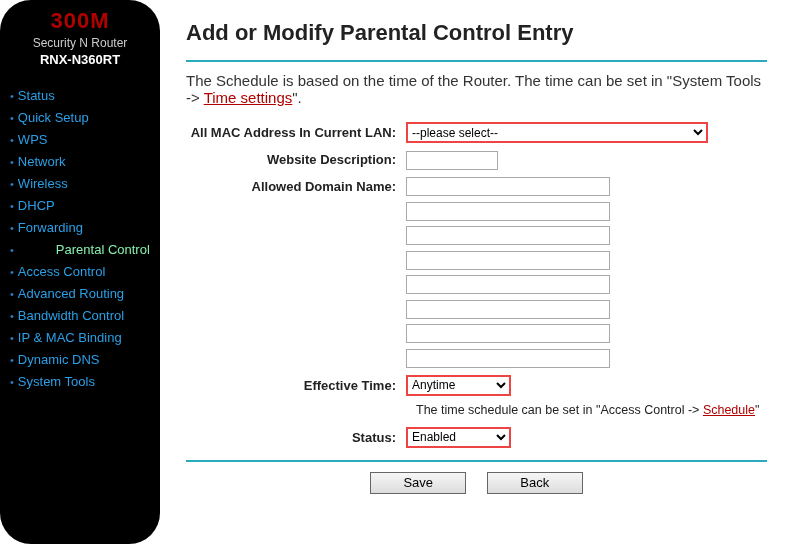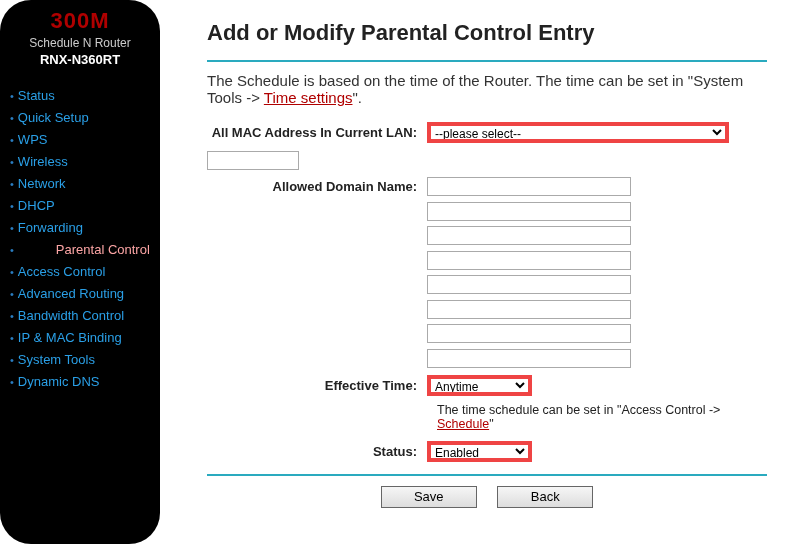--- a/index.html
+++ b/index.html
@@ -7,81 +7,82 @@
   .wrap { display: flex; width: 787px; height: 544px; }
   .sidebar { width: 160px; background: #000; color: #fff; padding: 8px 0 0 0; border-radius: 31px; }
   .logo { text-align: center; padding: 0 6px 8px; }
   .logo-top { color: #b00000; font-weight: bold; font-size: 22px; letter-spacing: 1px; }
   .logo-mid { color: #ccc; font-size: 12px; margin-top: 2px; }
   .logo-bot { color: #fff; font-weight: bold; font-size: 13px; margin-top: 2px; }
   .nav { list-style: none; padding: 0; margin: 10px 0 0 0; }
   .nav li { padding: 2px 6px 2px 10px; font-size: 13px; line-height: 17px; cursor: pointer; }
   .nav li .bullet { color: #2a7dc0; margin-right: 4px; font-size: 11px; }
   .nav li .label { color: #2a9fe6; }
-  .nav li.active .label { color: #fca5a5; padding-left: 38px; }
-  .content { flex: 1; padding: 14px 20px 10px 26px; overflow: hidden; margin-left: 21px; }
+  .nav li.active .label { color: #86efac; padding-left: 38px; }
+  .content { flex: 1; padding: 14px 20px 10px 26px; overflow: hidden; }
   h1 { font-size: 22px; margin: 6px 0 14px; color: #222; }
   .hr { height: 2px; background: #2aaabf; margin-bottom: 10px; }
   .hr2 { height: 2px; background: #2aaabf; margin: 12px 0 10px; }
   .info { font-size: 15px; color: #333; margin: 0 0 16px; }
   .link { color: #b00000; text-decoration: underline; cursor: pointer; }
   .form-row { display: flex; align-items: center; margin-bottom: 7px; }
   .form-row.tight { margin-bottom: 5px; }
   .lbl { width: 220px; text-align: right; font-weight: bold; font-size: 13px; color: #222; padding-right: 10px; }
   .fld { flex: 1; }
   .fld input[type=text] { border: 1px solid #aaa; height: 19px; padding: 0 3px; font-size: 12px; }
   .fld input.short { width: 92px; }
   .fld input.med { width: 204px; }
-  .fld select { border: 4px solid #ef4444; height: 21px; font-size: 12px; background: #fff; }
+  .fld select { border: 2px solid #ef4444; height: 21px; font-size: 12px; background: #fff; }
   .fld select.wide { width: 302px; }
   .fld select.small { width: 105px; }
   .note { font-size: 12.5px; color: #222; margin: 4px 0 10px 230px; }
   .btns { text-align: center; margin-top: 4px; }
   .btn { display: inline-block; width: 96px; height: 22px; border: 1px solid #666; background: linear-gradient(#f6f6f6,#ddd); font-size: 13px; cursor: pointer; margin: 0 8px; }
 </style>
 </head>
 <body>
 
 <div class="wrap">
   <div class="sidebar">
     <div class="logo">
       <div class="logo-top">300M</div>
-      <div class="logo-mid">Schedule N Router</div>
+      <div class="logo-mid">Security N Router</div>
       <div class="logo-bot">RNX-N360RT</div>
     </div>
     <ul class="nav" id="nav">
         <li><span class="bullet">•</span><span class="label">Status</span></li>
         <li><span class="bullet">•</span><span class="label">Quick Setup</span></li>
         <li><span class="bullet">•</span><span class="label">WPS</span></li>
+        <li><span class="bullet">•</span><span class="label">Network</span></li>
         <li><span class="bullet">•</span><span class="label">Wireless</span></li>
-        <li><span class="bullet">•</span><span class="label">Network</span></li>
         <li><span class="bullet">•</span><span class="label">DHCP</span></li>
         <li><span class="bullet">•</span><span class="label">Forwarding</span></li>
         <li class="active"><span class="bullet">•</span><span class="label">Parental Control</span></li>
         <li><span class="bullet">•</span><span class="label">Access Control</span></li>
         <li><span class="bullet">•</span><span class="label">Advanced Routing</span></li>
         <li><span class="bullet">•</span><span class="label">Bandwidth Control</span></li>
         <li><span class="bullet">•</span><span class="label">IP &amp; MAC Binding</span></li>
+        <li><span class="bullet">•</span><span class="label">Dynamic DNS</span></li>
         <li><span class="bullet">•</span><span class="label">System Tools</span></li>
-        <li><span class="bullet">•</span><span class="label">Dynamic DNS</span></li>
       </ul>
   </div>
 
   <div class="content">
     <h1>Add or Modify Parental Control Entry</h1>
     <div class="hr"></div>
     <p class="info">
       <span>The Schedule is based on the time of the Router. The time can be set in "System Tools -&gt; </span><span class="link">Time settings</span><span>".</span>
     </p>
 
     <div class="form-row">
       <div class="lbl">All MAC Address In Current LAN:</div>
       <div class="fld"><select class="wide"><option>--please select--</option></select></div>
     </div>
     <div class="form-row">
+      <div class="lbl">Website Description:</div>
       <div class="fld"><input type="text" class="short" value="" style=""></div>
     </div>
 
     <div class="form-row tight">
       <div class="lbl">Allowed Domain Name:</div>
       <div class="fld"><input type="text" class="med" value="" style=""></div>
     </div>
     <div class="form-row tight">
         <div class="lbl"></div>
         <div class="fld"><input type="text" class="med" value="" style=""></div>

